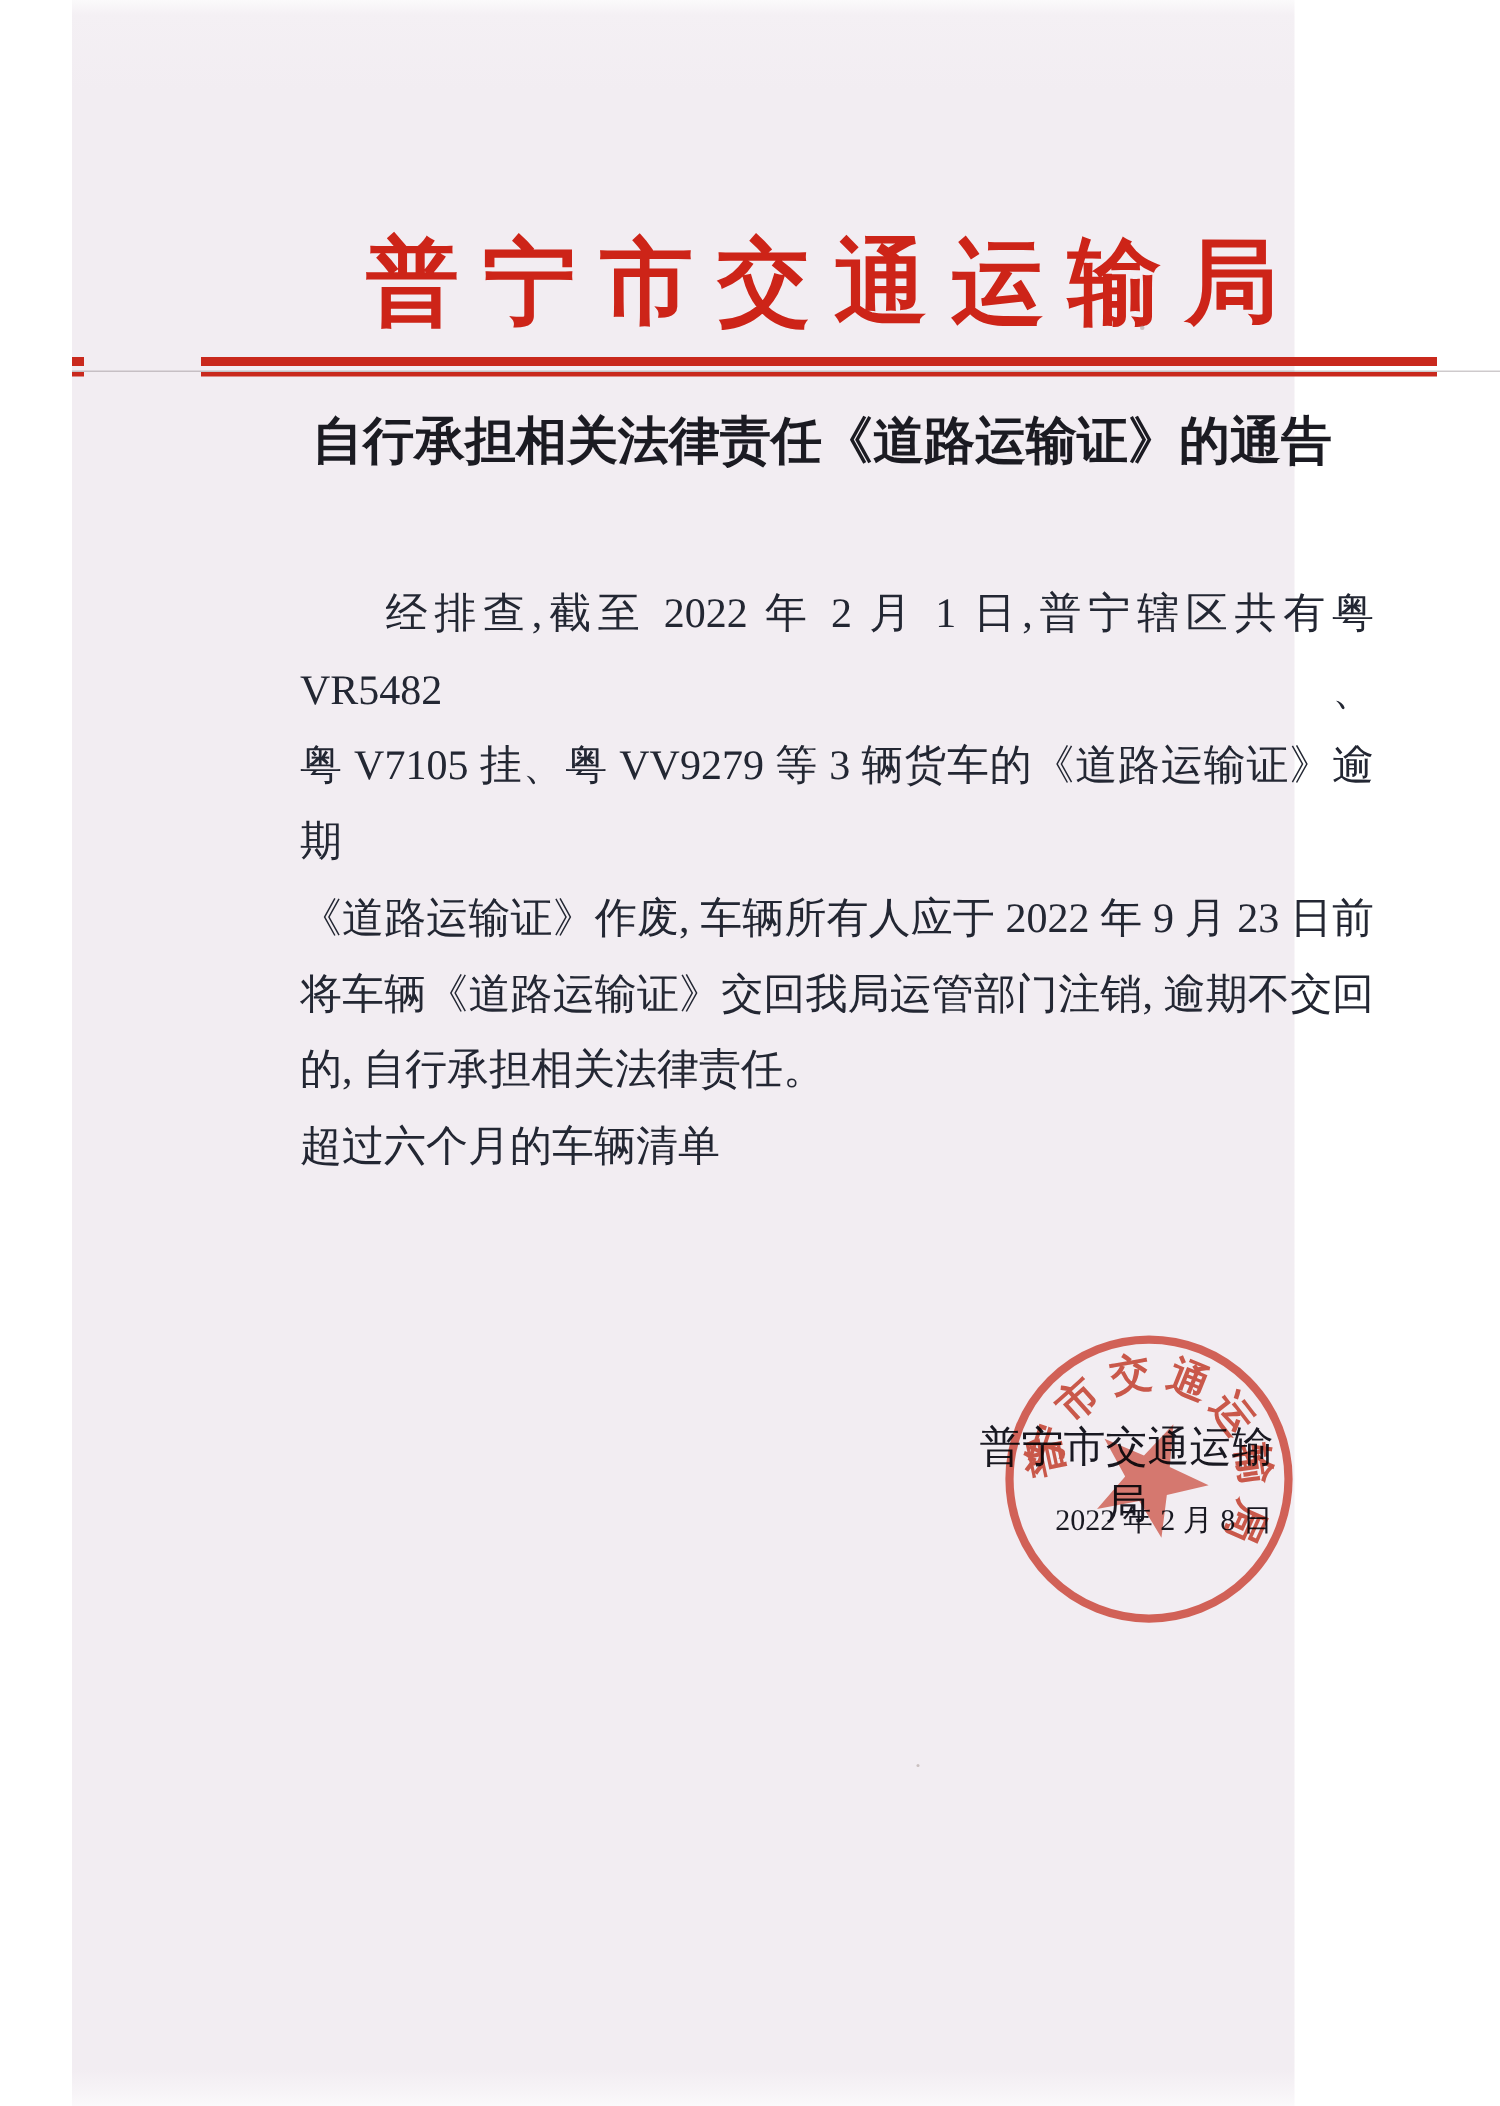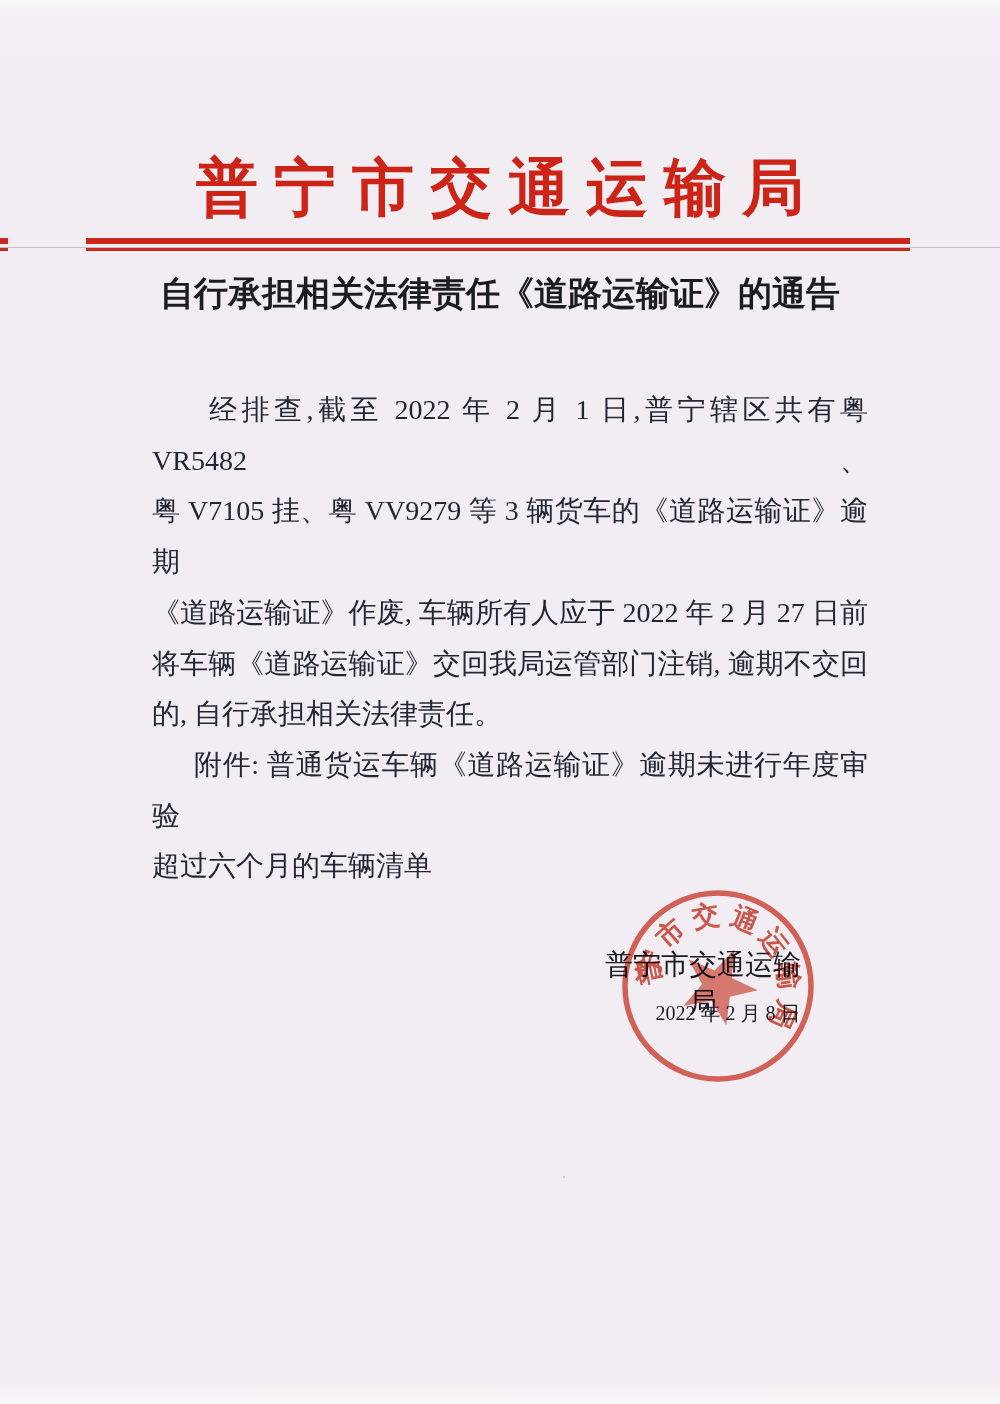--- a/index.html
+++ b/index.html
@@ -1,19 +1,19 @@
 <!DOCTYPE html>
 <html><head>
 <meta charset="utf-8">
 <style>
   html,body{margin:0;padding:0;}
   body{width:1000px;height:1404px;overflow:hidden;
        font-family:"Liberation Serif","DejaVu Serif",serif;}
-  .page{position:relative;width:1000px;height:1404px;
-        background:linear-gradient(180deg,#fbfafb 0px,#f4f0f4 10px,#f2edf2 60px,#f2edf2 1380px,#f7f4f7 1395px,#fbf9fb 1404px);}
+  .page{position:relative;width:815px;height:1404px;
+        background:linear-gradient(180deg,#fbfafb 0px,#f4f0f4 10px,#f2edf2 60px,#f2edf2 1380px,#f7f4f7 1395px,#fbf9fb 1404px);margin-left:48px;}
 
   .header-title{position:absolute;left:0;top:146px;width:1000px;
         text-align:center;font-size:62px;font-weight:700;
         letter-spacing:16px;padding-left:16px;box-sizing:border-box;
         color:#cd2418;font-family:"Liberation Serif","DejaVu Serif",serif;}
 
   .rule-wrap{position:absolute;left:86px;top:238px;width:824px;}
   .rule-frag{position:absolute;left:0;top:238px;width:8px;}
   .rule-thick{height:6px;background:#c9291d;}
   .rule-thin{height:3px;background:#c9291d;margin-top:4px;}
@@ -62,24 +62,23 @@
     <div class="rule-thick"></div>
     <div class="rule-thin"></div>
   </div>
   <div class="hairline"></div>
 
   <div class="doc-title">自行承担相关法律责任《道路运输证》的通告</div>
 
   <div class="body-text">
     <div class="line jl ind2">经排查,截至 2022 年 2 月 1 日,普宁辖区共有粤 VR5482、</div>
     <div class="line jl">粤 V7105 挂、粤 VV9279 等 3 辆货车的《道路运输证》逾期</div>
-    <div class="line jl">《道路运输证》作废, 车辆所有人应于 2022 年 2 月 27 日前</div>
+    <div class="line jl">《道路运输证》作废, 车辆所有人应于 2022 年 9 月 23 日前</div>
     <div class="line jl">将车辆《道路运输证》交回我局运管部门注销, 逾期不交回</div>
     <div class="line">的, 自行承担相关法律责任。</div>
-    <div class="line jl ind15">附件: 普通货运车辆《道路运输证》逾期未进行年度审验</div>
     <div class="line">超过六个月的车辆清单</div>
   </div>
 
   <div class="sig-org">普宁市交通运输局</div>
   <div class="sig-date">2022 年 2 月 8 日</div>
 
   <svg class="seal" viewBox="0 0 204 204" xmlns="http://www.w3.org/2000/svg">
     <circle cx="102" cy="102" r="93" fill="none" stroke="#d6493a" stroke-width="5.5" opacity="0.9"></circle>
     <polygon points="102,62 111.4,89.1 140,89.6 117.2,106.9 125.5,134.4 102,118 78.5,134.4 86.8,106.9 64,89.6 92.6,89.1" fill="#d5503e" opacity="0.78" transform="rotate(24 102 102)"></polygon>
     <g>

